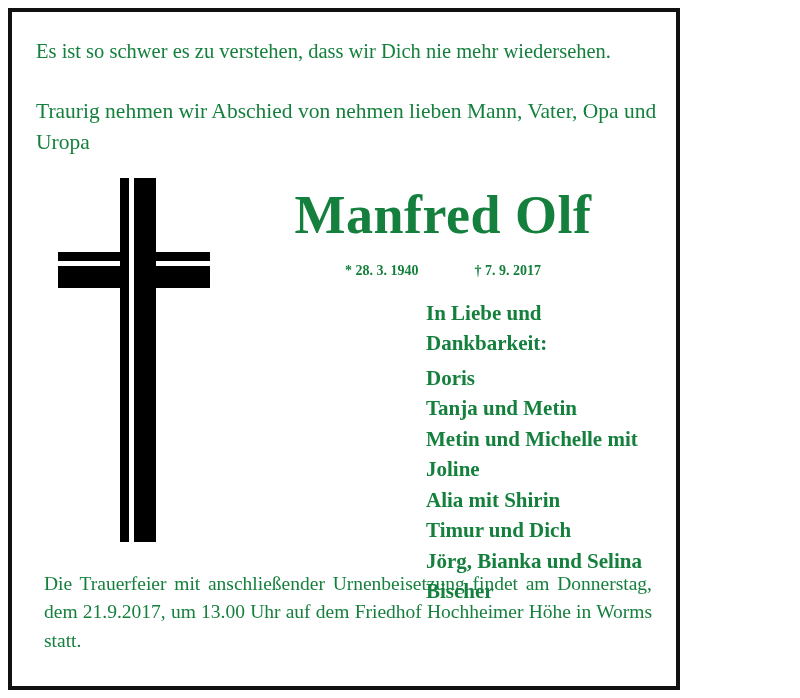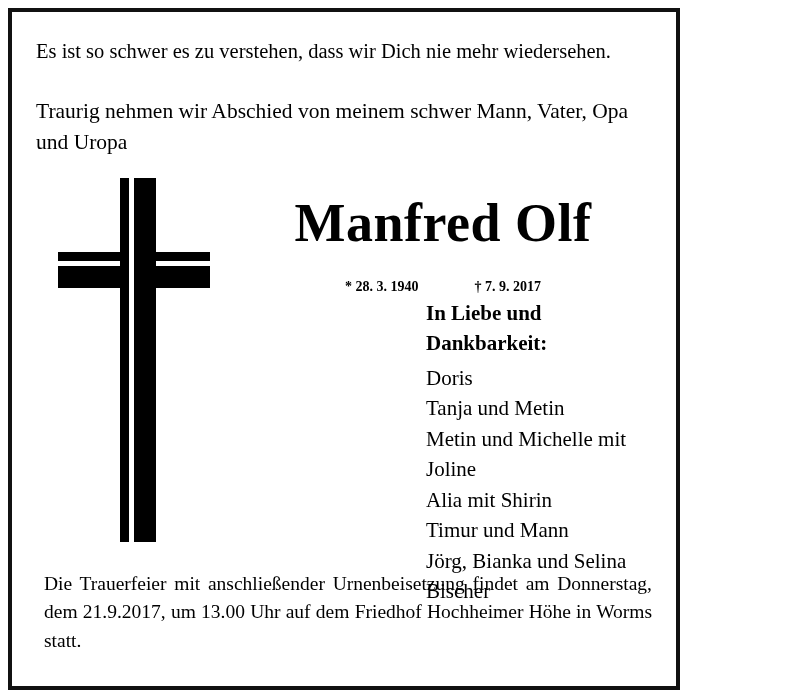--- a/index.html
+++ b/index.html
@@ -7,21 +7,21 @@
     padding: 0;
     background: #ffffff;
   }
   .page {
     width: 688px;
     height: 698px;
     box-sizing: border-box;
     background: #ffffff;
     position: relative;
     font-family: "Liberation Serif", serif;
-    color: #000000;
+    color: #15803d;
     overflow: hidden;
   }
   .frame-outer {
     position: absolute;
     left: 8px;
     top: 8px;
     right: 8px;
     bottom: 8px;
     border: 4px solid #111111;
     box-sizing: border-box;
@@ -67,21 +67,21 @@
     position: absolute;
     left: 180px;
     top: 10px;
     right: 0;
   }
   .deceased-name {
     font-size: 54px;
     font-weight: bold;
     letter-spacing: 0.5px;
     text-align: center;
-    margin: 8px;
+    margin: 0;
     padding-left: 10px;
     line-height: 1.1;
   }
   .dates {
     text-align: center;
     font-size: 14px;
     font-weight: bold;
     margin: 0;
     padding-top: 18px;
     padding-left: 10px;
@@ -94,21 +94,21 @@
     right: 0;
   }
   .mourners-head {
     font-size: 21px;
     font-weight: bold;
     margin: 0 0 4px 0;
     line-height: 1.45;
   }
   .mourner {
     font-size: 21px;
-    font-weight: normal;
+    font-weight: bold;
     margin: 0;
     line-height: 1.45;
   }
   .place-line {
     font-size: 21px;
     margin: 0;
     padding-top: 8px;
   }
   .ceremony {
     font-size: 19.5px;
@@ -122,21 +122,21 @@
 </head>
 <body>
 
 <div class="page">
   <div class="frame-outer"></div>
 
   <div class="content">
 
     <p class="line-top">Es ist so schwer es zu verstehen, dass wir Dich nie mehr wiedersehen.</p>
 
-    <p class="line-intro">Traurig nehmen wir Abschied von meinem schwer Mann, Vater, Opa und Uropa</p>
+    <p class="line-intro">Traurig nehmen wir Abschied von nehmen lieben Mann, Vater, Opa und Uropa</p>
 
     <div class="main-area">
 
       <div class="cross-wrap">
         <svg class="cross" width="175" height="368" viewBox="0 0 175 368" xmlns="http://www.w3.org/2000/svg">
 
           <rect x="74" y="2" width="9" height="364" fill="#000000"></rect>
           <rect x="83" y="2" width="5" height="364" fill="#ffffff"></rect>
           <rect x="88" y="2" width="22" height="364" fill="#000000"></rect>
 
@@ -156,21 +156,21 @@
           <span class="birth">* 28. 3. 1940</span><span class="death">† 7. 9. 2017</span>
         </p>
       </div>
 
       <div class="mourners">
         <p class="mourners-head">In Liebe und Dankbarkeit:</p>
         <p class="mourner">Doris</p>
         <p class="mourner">Tanja und Metin</p>
         <p class="mourner">Metin und Michelle mit Joline</p>
         <p class="mourner">Alia mit Shirin</p>
-        <p class="mourner">Timur und Mann</p>
+        <p class="mourner">Timur und Dich</p>
         <p class="mourner">Jörg, Bianka und Selina Bischer</p>
       </div>
 
     </div>
 
 
     <p class="ceremony">Die Trauerfeier mit anschließender Urnenbeisetzung findet am Donnerstag, dem 21.9.2017, um 13.00 Uhr auf dem Friedhof Hochheimer Höhe in Worms statt.</p>
 
   </div>
 </div>

